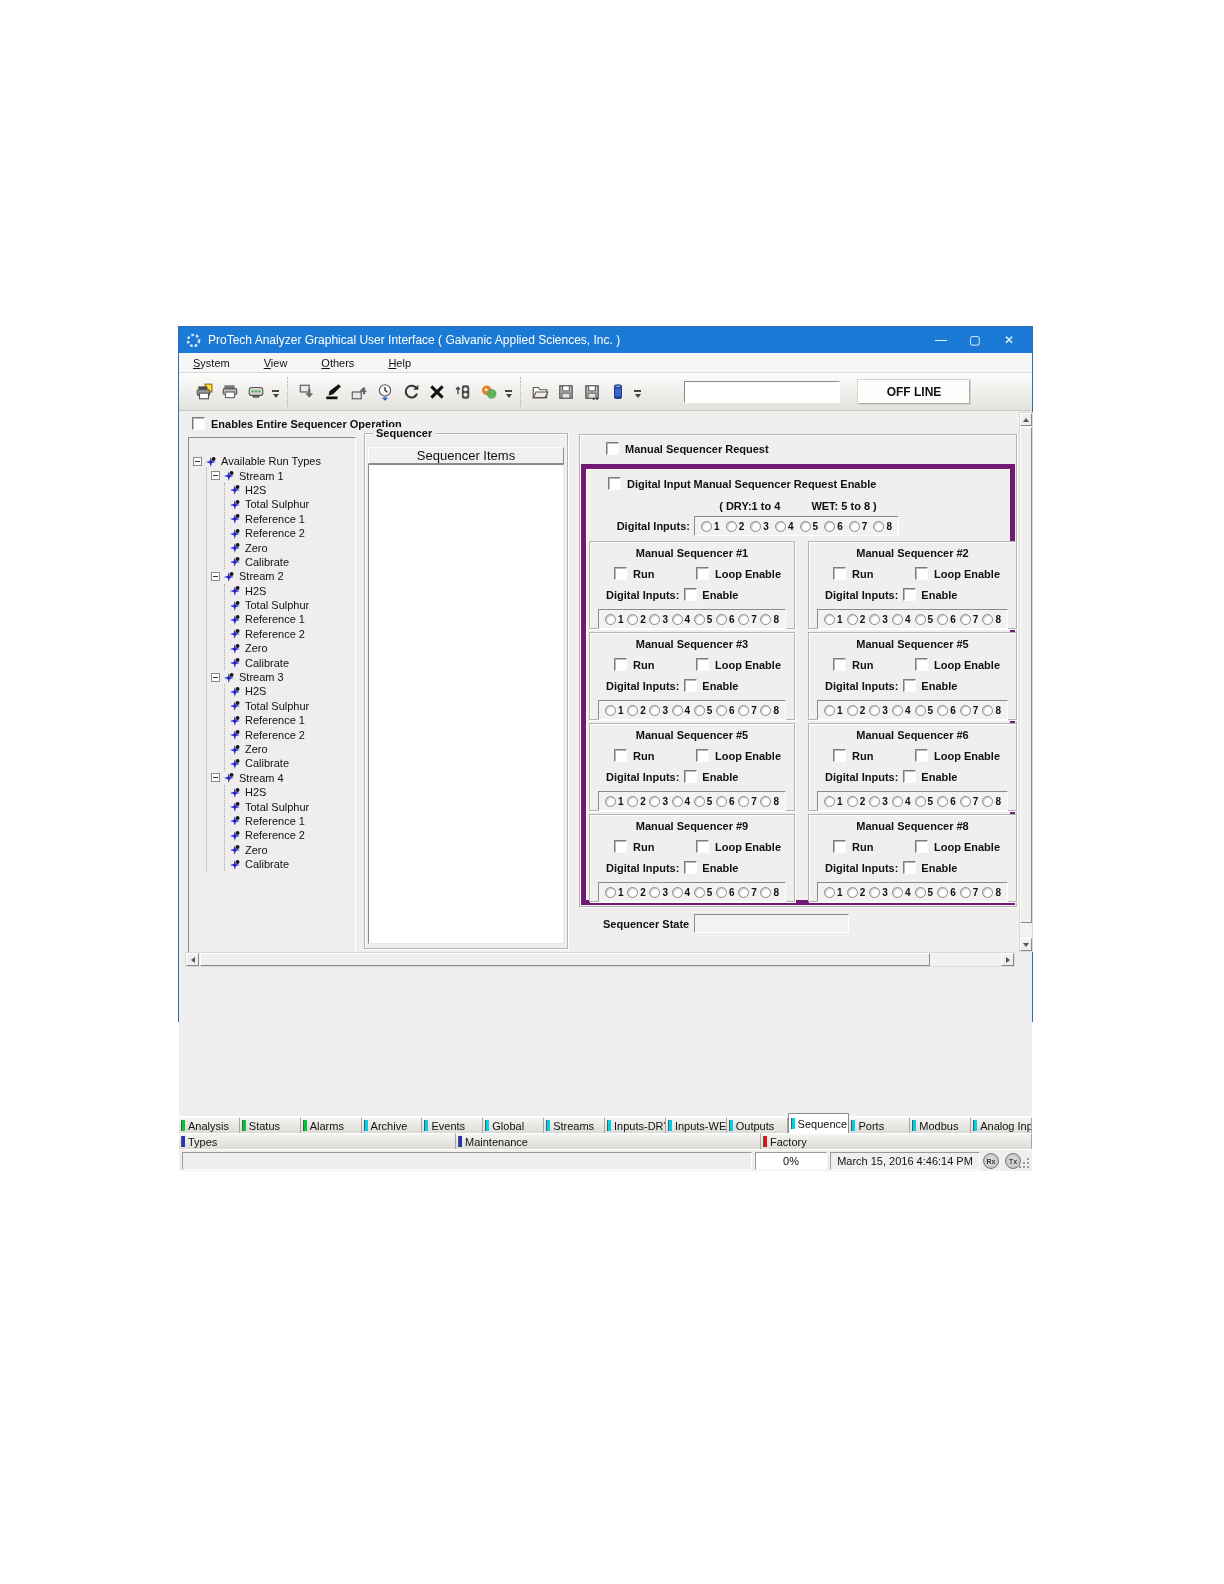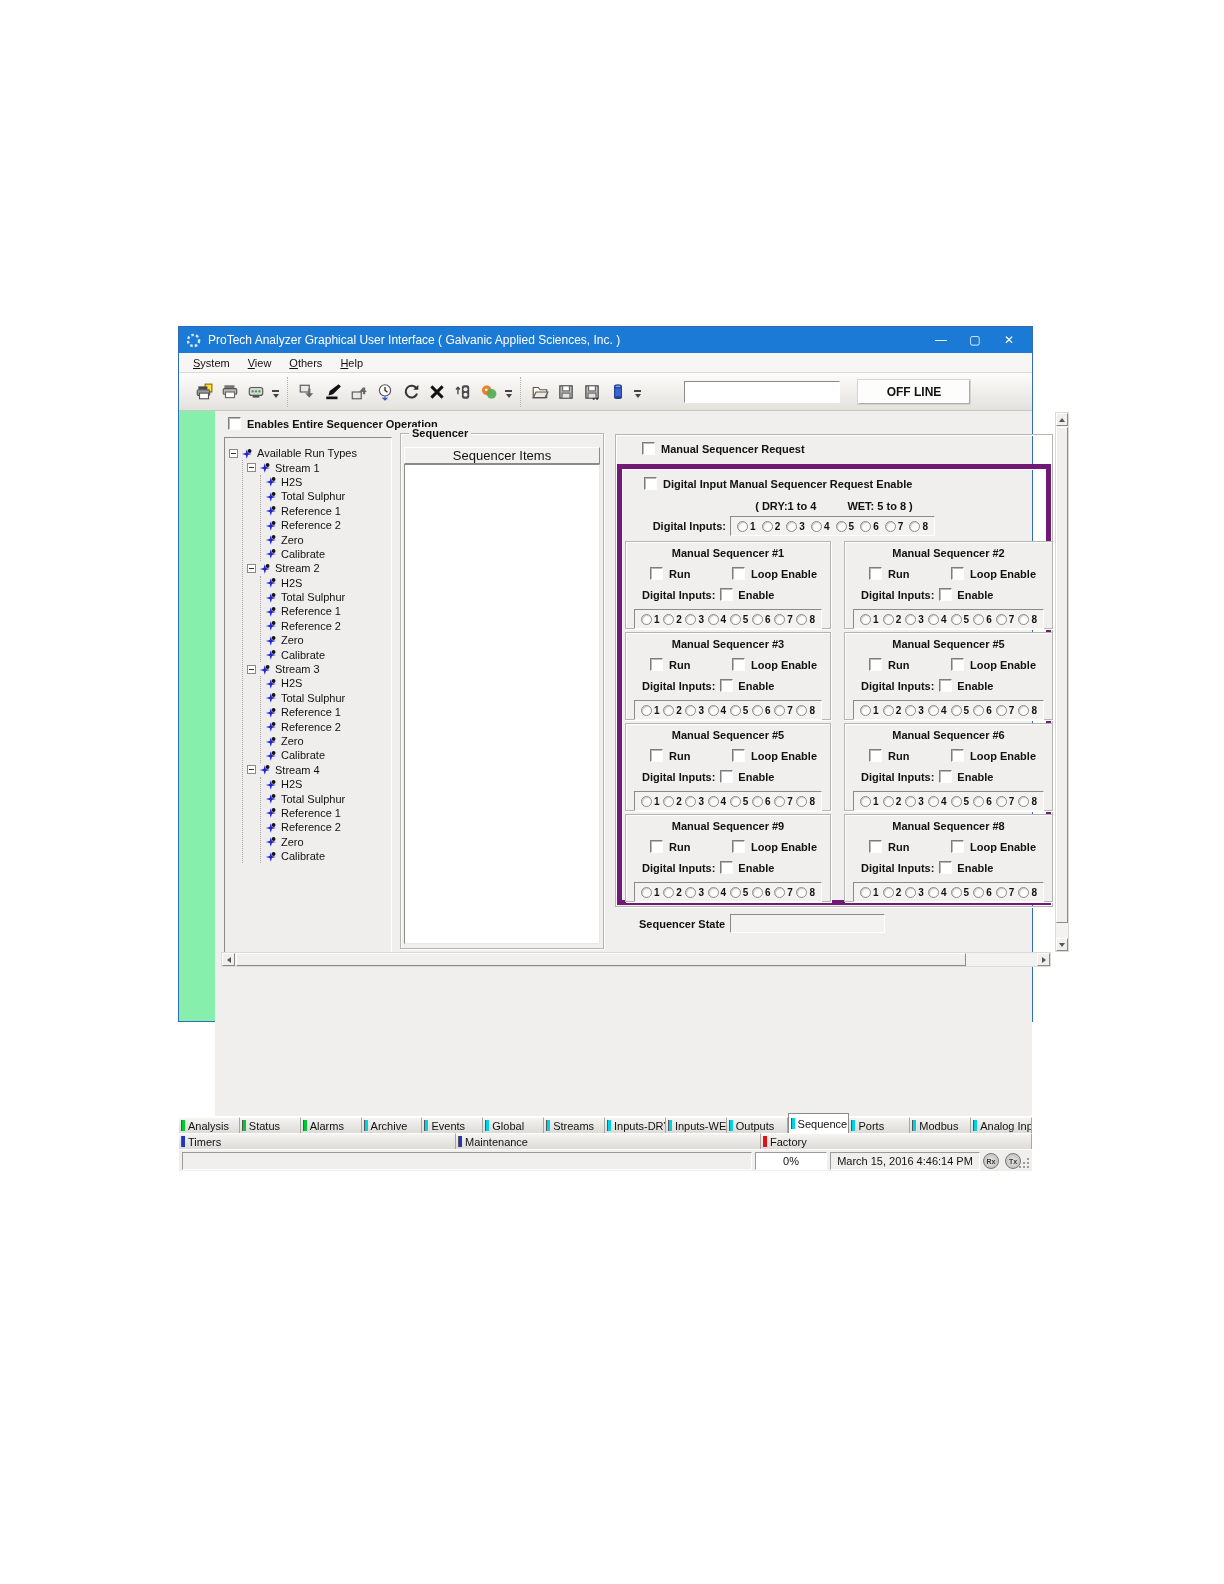--- a/index.html
+++ b/index.html
@@ -8,49 +8,49 @@
         font-family:"Liberation Sans",sans-serif;color:#111;}
   .win{position:absolute;left:178px;top:326px;width:855px;height:696px;
        border:1px solid #2e6db5;background:#86efac;display:flex;flex-direction:column;}
   
   .titlebar{height:26px;background:#1b7ad5;display:flex;align-items:center;padding:0 6px;flex:none;}
   .app-icon{width:17px;height:17px;margin-right:6px;flex:none;}
   .title-text{color:#fff;font-size:12px;white-space:nowrap;overflow:hidden;flex:1;}
   .win-btns{display:flex;gap:0;flex:none;}
   .wbtn{width:34px;height:24px;color:#fff;font-size:12px;display:flex;align-items:center;justify-content:center;cursor:default;}
   
-  .menubar{height:20px;background:#f7f6f4;border-bottom:1px solid #dcdad6;display:flex;align-items:center;padding:0 6px;gap:2px;flex:none;}
+  .menubar{height:20px;background:#f7f6f4;border-bottom:1px solid #dcdad6;display:flex;align-items:center;padding:0 6px;gap:18px;flex:none;}
   .menu-item{font-size:11px;padding:2px 8px;}
   .menu-item u{text-decoration:underline;}
   
   .toolbar{height:38px;background:linear-gradient(#fcfcfb,#e4e2dd);border-bottom:1px solid #c9c7c2;
            display:flex;align-items:center;padding:0 4px;flex:none;}
   .tb-group{display:flex;align-items:center;margin-left:6px;padding-left:6px;border-left:1px dotted #b3b1ac;height:30px;}
   .tb-group:first-child{border-left:none;margin-left:2px;}
   .tb-btn{width:26px;height:26px;display:flex;align-items:center;justify-content:center;border:1px solid transparent;}
   .tb-btn svg{width:18px;height:18px;}
   .tb-overflow{width:11px;height:26px;display:flex;flex-direction:column;align-items:center;justify-content:flex-end;padding-bottom:7px;margin-left:1px;}
   .tb-overflow i{display:block;width:7px;height:1.5px;background:#444;margin-bottom:2px;}
   .tb-overflow b{display:block;width:0;height:0;border-left:3.5px solid transparent;border-right:3.5px solid transparent;border-top:4px solid #444;}
   .tb-spacer{flex:1;}
   .tb-input{width:156px;height:22px;border:1px solid #8a8a8a;border-bottom-color:#fff;border-right-color:#fff;
             background:#fff;font-size:11px;padding:0 4px;margin-right:18px;font-family:"Liberation Sans",sans-serif;}
   .offline{width:112px;height:24px;background:#fdfdfc;border:1px solid #aaa;border-top-color:#fff;border-left-color:#fff;
            box-shadow:0 0 0 1px #d6d4cf;display:flex;align-items:center;justify-content:center;
            font-weight:bold;font-size:12px;margin-right:58px;}
   
-  .content{position:relative;height:705px;background:#f0efed;flex:none;margin-left:36px;}
+  .content{position:relative;height:705px;background:#f0efed;flex:none;}
   .cb-row{display:flex;align-items:center;gap:6px;}
   .cb{width:13px;height:13px;background:#fff;border:1px solid #7d7d7d;border-bottom-color:#fcfcfc;border-right-color:#fcfcfc;
       box-shadow:inset 1px 1px 0 #b9b9b9;flex:none;}
   .blbl{font-weight:bold;font-size:11px;white-space:nowrap;}
   .enable-row{position:absolute;left:13px;top:6px;}
   
   .tree-panel{position:absolute;left:9px;top:26px;width:168px;height:520px;background:#efeeec;
-              border:1px solid #8a8a8a;border-bottom-color:#fff;border-right-color:#fff;overflow:hidden;padding:8px 0 0 4px;}
+              border:1px solid #8a8a8a;border-bottom-color:#fff;border-right-color:#fff;overflow:hidden;padding:16px 0 0 4px;}
   .tree-row{display:flex;align-items:center;height:14.4px;white-space:nowrap;}
   .tree-lbl{font-size:11px;padding-left:3px;}
   .expander{width:9px;height:9px;border:1px solid #8a8a8a;background:#fff;position:relative;flex:none;margin-right:3px;}
   .expander::after{content:"";position:absolute;left:1px;top:3px;width:5px;height:1px;background:#333;}
   .node-icon{width:13px;height:13px;flex:none;}
   .tree-kids{margin-left:13px;border-left:1px dotted #a8a8a8;padding-left:4px;}
   
   .seq-group{position:absolute;left:185px;top:22px;width:204px;height:516px;
              border:1px solid #b6b4b0;box-shadow:inset 1px 1px 0 #fff,1px 1px 0 #fff;}
   .seq-group-label{position:absolute;left:8px;top:-7px;background:#f0efed;padding:0 3px;font-weight:bold;font-size:11px;}
@@ -1104,21 +1104,21 @@
           <span>Modbus</span>
         </div>
         <div class="tab">
           <span class="marker" style="background: rgb(0, 210, 230);"></span>
           <span>Analog Input</span>
         </div>
       </div>
     <div class="tabs-row2" id="tabs-row2">
         <div class="tab">
           <span class="marker" style="background: rgb(35, 53, 192);"></span>
-          <span>Timers</span>
+          <span>Types</span>
         </div>
         <div class="tab">
           <span class="marker" style="background: rgb(35, 53, 192);"></span>
           <span>Maintenance</span>
         </div>
         <div class="tab">
           <span class="marker" style="background: rgb(222, 20, 20);"></span>
           <span>Factory</span>
         </div>
       </div>

